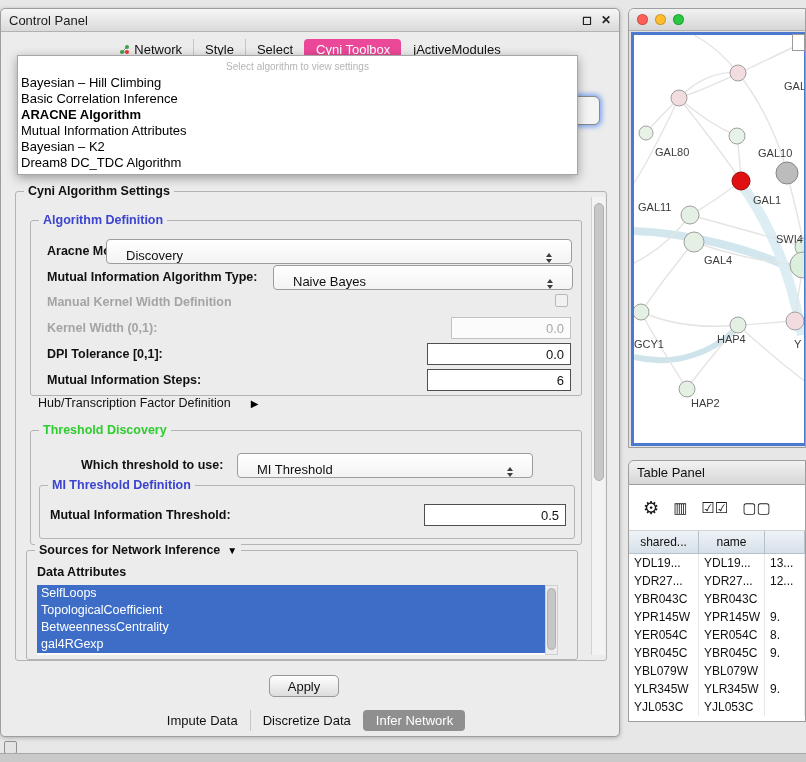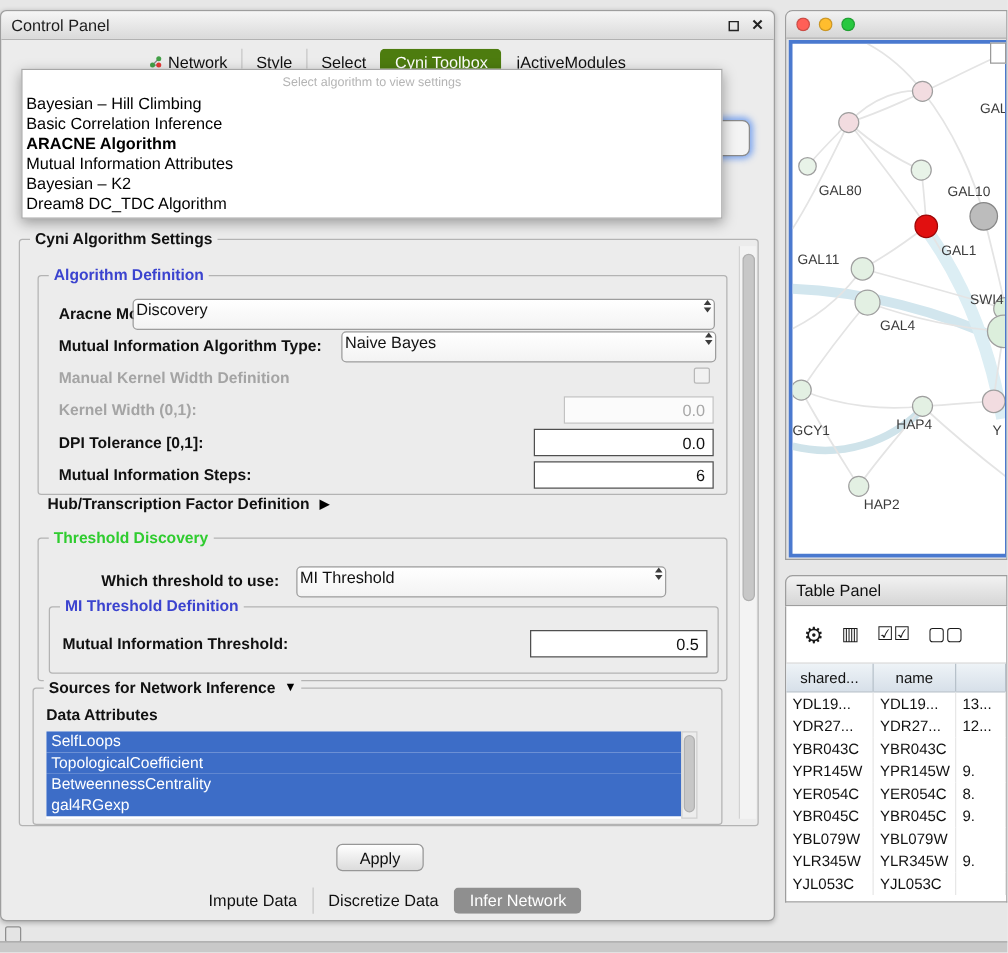--- a/index.html
+++ b/index.html
@@ -10,21 +10,21 @@
 .cp-window{position:absolute;left:0;top:8px;width:620px;height:729px;background:#ececec;border:1px solid #9e9e9e;border-radius:5px;box-shadow:0 1px 4px rgba(0,0,0,.25)}
 .cp-titlebar{position:absolute;left:0;top:0;width:100%;height:23px;background:linear-gradient(#f6f6f6,#dadada);border-bottom:1px solid #b2b2b2;border-radius:5px 5px 0 0;display:flex;align-items:center;padding:0 8px}
 .cp-title{font-size:13px;color:#1c1c1c}
 .cp-controls{margin-left:auto;display:flex;gap:9px;font-size:12px;color:#222;font-weight:bold}
 .cp-controls span{cursor:default}
 
 
 .tabbar{position:absolute;left:0;top:27px;width:100%;height:26px;display:flex;justify-content:center;align-items:center}
 .tab{display:flex;align-items:center;gap:4px;padding:3px 11px;font-size:13px;color:#111;border-left:1px solid #c6c6c6;line-height:15px}
 .tab:first-child{border-left:none}
-.tab.active{background:#4d7c0f;color:#fff;border-radius:4px;border-left-color:transparent}
+.tab.active{background:#ec4899;color:#fff;border-radius:4px;border-left-color:transparent}
 .tab.active + .tab{border-left-color:transparent}
 .tab-icon{display:inline-flex;width:11px;height:11px}
 
 
 .algo-overlay{position:absolute;left:17px;top:55px;width:561px;background:#fff;border:1px solid #a6a6a6;box-shadow:0 3px 10px rgba(0,0,0,.35);z-index:40;padding:2px 0 3px}
 .algo-placeholder{color:#b4b4b4;text-align:center;font-size:10px;height:17px;line-height:17px}
 .algo-item{font-size:13px;height:16px;line-height:16px;padding:0 3px;color:#000;white-space:nowrap}
 .algo-item.sel{font-weight:bold}
 
 
@@ -32,34 +32,34 @@
 
 
 .group{position:absolute;border:1px solid #b3b3b3;border-radius:3px}
 .group-label{position:absolute;top:-8px;left:8px;background:#ececec;padding:0 4px;font-size:12.5px;font-weight:bold;white-space:nowrap}
 .t-blue{color:#3b43cf}
 .t-green{color:#2fcc2f}
 .field-label{position:absolute;font-size:12.5px;font-weight:bold;white-space:nowrap}
 .field-label.disabled{color:#a4a4a4}
 
 
-.combo{position:absolute;height:25px;background:linear-gradient(#ffffff,#f3f3f3);border:1px solid #9d9d9d;border-radius:4px;display:flex;align-items:flex-start;padding:0 2px;font-size:13px}
+.combo{position:absolute;height:25px;background:linear-gradient(#ffffff,#f3f3f3);border:1px solid #9d9d9d;border-radius:4px;display:flex;align-items:flex-end;padding:0 19px;font-size:13px}
 .combo-arrows{margin-left:auto;display:flex;flex-direction:column;align-items:center;gap:2px}
 .combo-arrows .up{width:0;height:0;border-left:3.5px solid transparent;border-right:3.5px solid transparent;border-bottom:4.5px solid #3c3c3c}
 .combo-arrows .dn{width:0;height:0;border-left:3.5px solid transparent;border-right:3.5px solid transparent;border-top:4.5px solid #3c3c3c}
 
 
 .tfield{position:absolute;height:22px;background:#fff;border:1px solid #4f4f4f;display:flex;align-items:center;justify-content:flex-end;padding:0 6px;font-size:13px}
 .tfield.disabled{border-color:#c2c2c2;background:#fbfbfb;color:#a8a8a8}
 
 
 .chk{position:absolute;width:13px;height:13px;border:1px solid #b8b8b8;border-radius:2px;background:#f1f1f1}
 
 
-.disclosure{position:absolute;display:flex;align-items:center;gap:8px;font-size:12.5px;font-weight:bold}
+.disclosure{position:absolute;display:flex;align-items:center;gap:20px;font-size:12.5px;font-weight:normal}
 .caret{font-size:10px;color:#000}
 
 
 .attr-list{position:absolute;background:#fff;overflow:hidden}
 .attr-item{height:17px;line-height:17px;padding:0 4px;font-size:12.5px;white-space:nowrap}
 .attr-item.sel{background:#3d6dc7;color:#fff}
 
 
 .sb-track{position:absolute;background:#f3f3f3;border-left:1px solid #d2d2d2}
 .sb-thumb{position:absolute;left:2px;width:10px;background:#c7c7c7;border:1px solid #b0b0b0;border-radius:6px}

